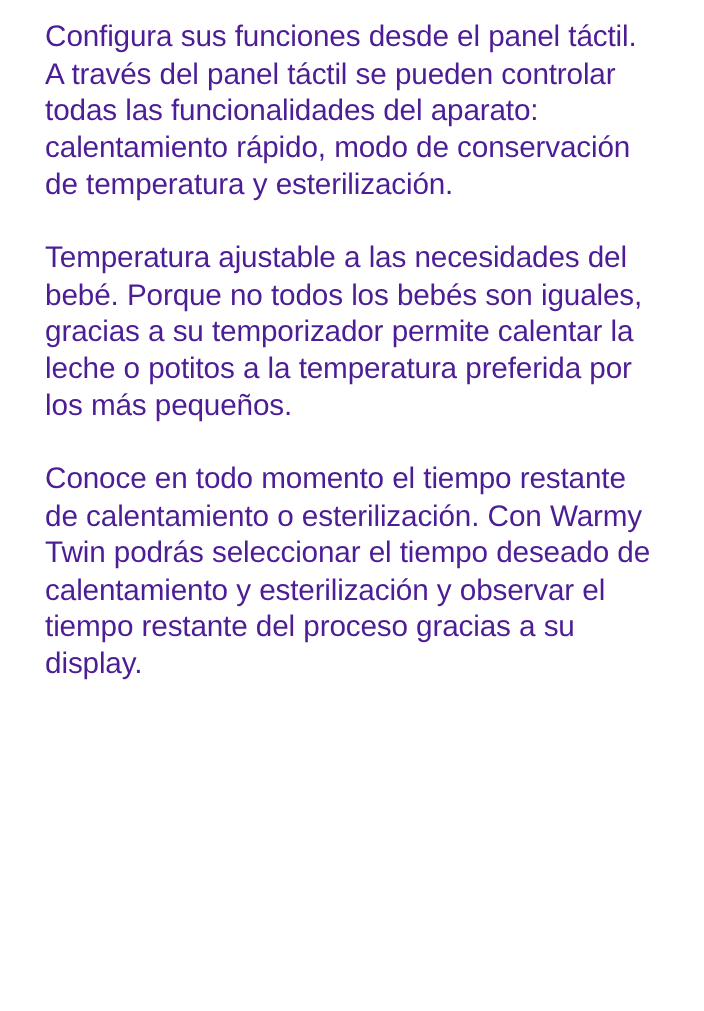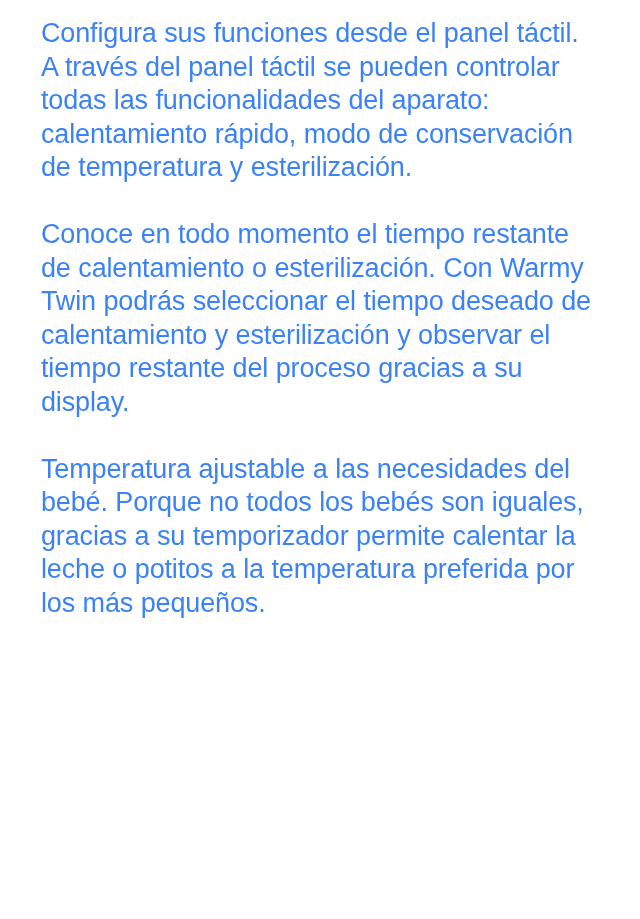--- a/index.html
+++ b/index.html
@@ -20,39 +20,39 @@
   .product-description {
     box-sizing: border-box;
     width: 640px;
     height: 919px;
     padding: 17px 41px 0 41px;
     background: #ffffff;
   }
 
   .description-paragraph {
     margin: 0;
-    color: #3b82f6;
+    color: #4c1d95;
     font-size: 27px;
     line-height: 33.5px;
     font-weight: 400;
     letter-spacing: -0.15px;
     word-spacing: 0.2px;
     text-align: left;
     white-space: pre-line;
   }
 
   .description-paragraph + .description-paragraph {
     margin-top: 33.5px;
   }
 </style>
 </head>
 <body>
 
 <main class="product-description">
 
   <p class="description-paragraph">Configura sus funciones desde el panel táctil. A través del panel táctil se pueden controlar todas las funcionalidades del aparato: calentamiento rápido, modo de conservación de temperatura y esterilización.</p>
 
+  <p class="description-paragraph">Temperatura ajustable a las necesidades del bebé. Porque no todos los bebés son iguales, gracias a su temporizador permite calentar la leche o potitos a la temperatura preferida por los más pequeños.</p>
+
   <p class="description-paragraph">Conoce en todo momento el tiempo restante de calentamiento o esterilización. Con Warmy Twin podrás seleccionar el tiempo deseado de calentamiento y esterilización y observar el tiempo restante del proceso gracias a su display.</p>
-
-  <p class="description-paragraph">Temperatura ajustable a las necesidades del bebé. Porque no todos los bebés son iguales, gracias a su temporizador permite calentar la leche o potitos a la temperatura preferida por los más pequeños.</p>
 
 
 </main>
 
 </body></html>

